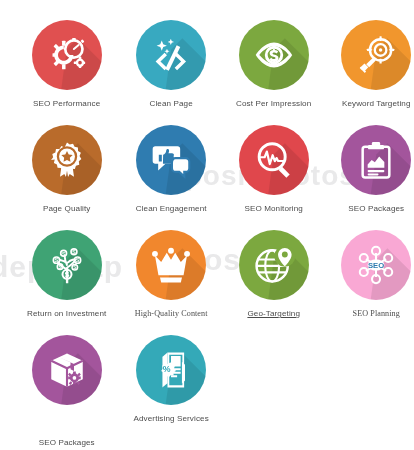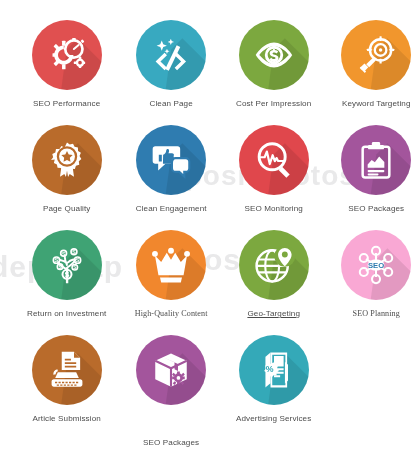--- a/index.html
+++ b/index.html
@@ -333,38 +333,20 @@
           <circle cx="37.3" cy="31.7" r="4.4" fill="none" stroke="#fff" stroke-width="2.2"></circle>
           <circle cx="24" cy="39.4" r="4.4" fill="none" stroke="#fff" stroke-width="2.2"></circle>
           <circle cx="10.7" cy="31.7" r="4.4" fill="none" stroke="#fff" stroke-width="2.2"></circle>
           <circle cx="10.7" cy="16.3" r="4.4" fill="none" stroke="#fff" stroke-width="2.2"></circle>
         </g>
       </svg>
     </div>
     <div class="label" style="color: rgb(76, 76, 76); font-family: Liberation Serif, serif;">SEO Planning</div>
   </div>
 
-  <div class="cell">
-    <div class="badge" style="background: rgb(185, 107, 43);">
-      <div class="long-shadow"></div>
-      <svg width="42" height="42" viewBox="0 0 48 48">
-        <g class="glyph">
-          <path d="M18 3h14l7 7v14H18z"></path>
-          <path d="M32 3l7 7h-7z" fill="#B96B2B"></path>
-          <path d="M21.5 11h7v2.1h-7zM21.5 15h13v2.1h-13zM21.5 19h13v2.1h-13z" fill="#B96B2B"></path>
-          <path d="M13.5 26.5h21l3 6.5h-27z"></path>
-          <path d="M9 34.5h30c1.5 0 2.6 1.1 2.6 2.5v3.5c0 1.4-1.1 2.5-2.6 2.5H9c-1.5 0-2.6-1.1-2.6-2.5V37c0-1.4 1.1-2.5 2.6-2.5z"></path>
-          <path d="M10.3 37.3h2.5v1.9h-2.5zM14.3 37.3h2.5v1.9h-2.5zM18.3 37.3h2.5v1.9h-2.5zM22.3 37.3h2.5v1.9h-2.5zM26.3 37.3h2.5v1.9h-2.5zM30.3 37.3h2.5v1.9h-2.5zM34.3 37.3h2.5v1.9h-2.5zM12.3 40.5h2.5v1.6h-2.5zM16.3 40.5h2.5v1.6h-2.5zM20.3 40.5h2.5v1.6h-2.5zM24.3 40.5h2.5v1.6h-2.5zM28.3 40.5h2.5v1.6h-2.5zM32.3 40.5h2.5v1.6h-2.5z" fill="#B96B2B"></path>
-          <path d="M13 23.2c-3.5 1-4.9 3.3-4.6 6.2l2.8-.5c-.2-1.5.4-2.8 2.4-3.4z"></path>
-          <rect x="12.5" y="29.5" width="23" height="2.4"></rect>
-        </g>
-      </svg>
-    </div>
-    <div class="label" style="color: rgb(76, 76, 76);">Article Submission</div>
-  </div>
 
   <div class="cell">
     <div class="badge" style="background: rgb(163, 85, 156);">
       <div class="long-shadow"></div>
       <svg width="42" height="42" viewBox="0 0 48 48">
         <g class="glyph">
           <path d="M24 5l18 8.5v21L24 43 6 34.5v-21z"></path>
           <path d="M6 13.5L24 22l18-8.5" fill="none" stroke="#A3559C" stroke-width="2.4"></path>
           <path d="M24 22v21" fill="none" stroke="#A3559C" stroke-width="2.4"></path>
           <path d="M14 8.8l18 8.4v8l-4-2v-8l-14-6.4z" fill="#A3559C"></path>

